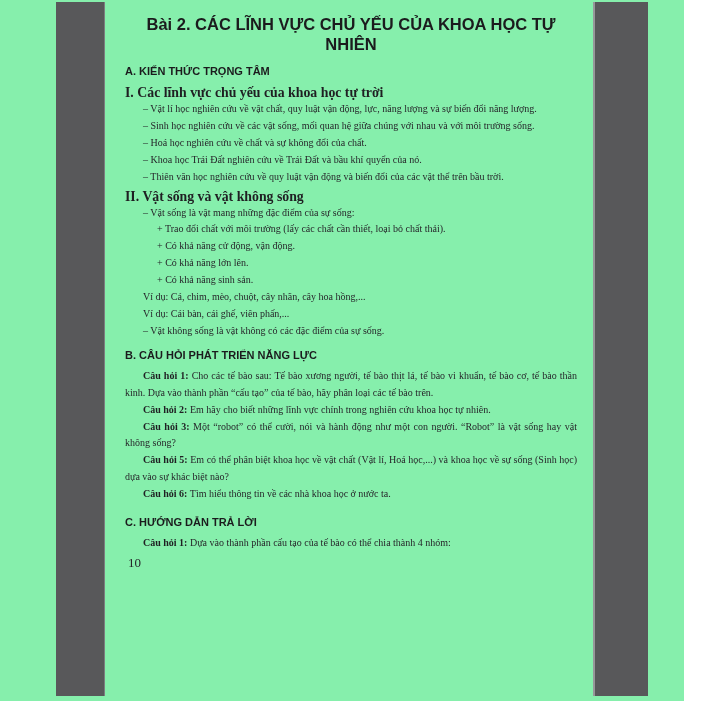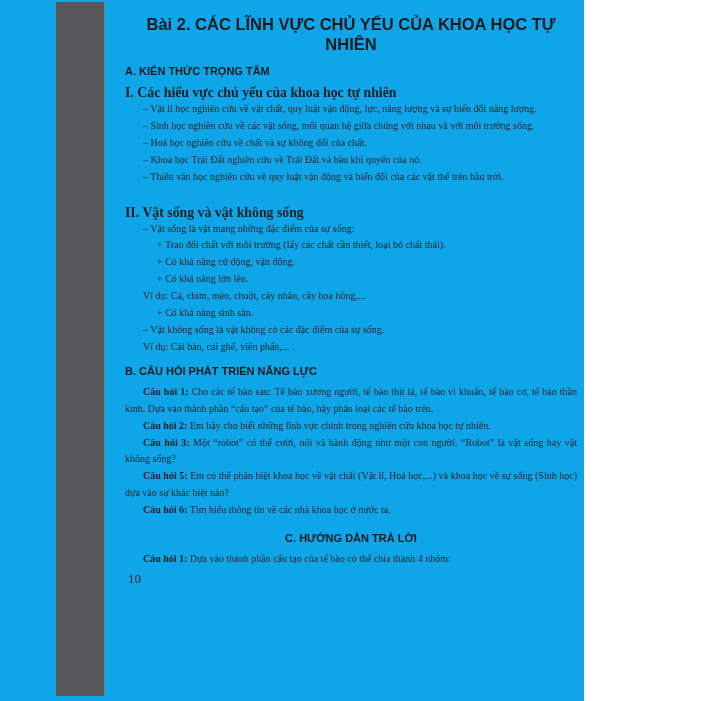--- a/index.html
+++ b/index.html
@@ -1,42 +1,42 @@
 <!DOCTYPE html>
 <html><head>
 <meta charset="utf-8">
 <style>
   html, body { margin:0; padding:0; background:#ffffff; }
   .canvas {
-    position:relative; width:584px; height:701px;
-    background:#0ea5e9; overflow:hidden;
+    position:relative; width:684px; height:701px;
+    background:#86efac; overflow:hidden;
     font-family:"Liberation Serif", serif;
     color:#26262a;
   }
   .strip { position:absolute; top:2px; height:694px; background:#58585a; }
   .strip-left  { left:56px;  width:48px; border-right:1px solid #7d7d80; }
   .strip-right { left:593px; width:53px; border-left:2px solid #97979a; }
   .content { position:absolute; left:125px; top:10px; width:452px; }
   .title {
     font-family:"Liberation Sans", sans-serif; font-weight:bold;
     font-size:16.5px; line-height:20px; text-align:center;
     color:#1b1b1d; margin:4px 0 8px 0;
   }
   .h-main {
     font-family:"Liberation Sans", sans-serif; font-weight:bold;
     font-size:11px; line-height:19px; color:#1b1b1d;
     margin:6px 0 3px 0;
   }
   .h-b { }
-  .h-c { margin-top:10px;text-align:center; }
+  .h-c { margin-top:10px; }
   .h-roman {
     font-weight:bold; font-size:13.8px; line-height:17px;
     color:#1f1f22; margin:0 0 0 0;
   }
-  .h-roman2 { margin-top:18px; }
+  .h-roman2 { margin-top:2px; }
   p.body {
     font-size:10px; line-height:16.9px; margin:0;
     text-align:justify; text-indent:18px; color:#26262a;
   }
   p.plus { padding-left:14px; }
   p.body b { color:#1f1f22; }
   .pagenum { margin-top:2px; font-size:13px; line-height:17px; text-indent:3px; }
 </style>
 </head>
 <body>
@@ -45,36 +45,36 @@
 
   <div class="strip strip-left"></div>
   <div class="strip strip-right"></div>
 
   <div class="content">
 
     <div class="title">Bài 2. CÁC LĨNH VỰC CHỦ YẾU CỦA KHOA HỌC TỰ NHIÊN</div>
 
     <div class="h-main">A. KIẾN THỨC TRỌNG TÂM</div>
 
-    <div class="h-roman">I. Các hiểu vực chủ yếu của khoa học tự nhiên</div>
+    <div class="h-roman">I. Các lĩnh vực chủ yếu của khoa học tự trời</div>
     <p class="body">– Vật lí học nghiên cứu về vật chất, quy luật vận động, lực, năng lượng và sự biến đổi năng lượng.</p>
     <p class="body">– Sinh học nghiên cứu về các vật sống, mối quan hệ giữa chúng với nhau và với môi trường sống.</p>
     <p class="body">– Hoá học nghiên cứu về chất và sự không đổi của chất.</p>
     <p class="body">– Khoa học Trái Đất nghiên cứu về Trái Đất và bầu khí quyển của nó.</p>
     <p class="body">– Thiên văn học nghiên cứu về quy luật vận động và biến đổi của các vật thể trên bầu trời.</p>
 
     <div class="h-roman h-roman2">II. Vật sống và vật không sống</div>
     <p class="body">– Vật sống là vật mang những đặc điểm của sự sống:</p>
     <p class="body plus">+ Trao đổi chất với môi trường (lấy các chất cần thiết, loại bỏ chất thải).</p>
     <p class="body plus">+ Có khả năng cử động, vận động.</p>
     <p class="body plus">+ Có khả năng lớn lên.</p>
+    <p class="body plus">+ Có khả năng sinh sản.</p>
     <p class="body">Ví dụ: Cá, chim, mèo, chuột, cây nhãn, cây hoa hồng,...</p>
-    <p class="body plus">+ Có khả năng sinh sản.</p>
+    <p class="body">Ví dụ: Cái bàn, cái ghế, viên phấn,...</p>
     <p class="body">– Vật không sống là vật không có các đặc điểm của sự sống.</p>
-    <p class="body">Ví dụ: Cái bàn, cái ghế, viên phấn,...</p>
 
     <div class="h-main h-b">B. CÂU HỎI PHÁT TRIỂN NĂNG LỰC</div>
     <p class="body"><b>Câu hỏi 1:</b> <span>Cho các tế bào sau: Tế bào xương người, tế bào thịt lá, tế bào vi khuẩn, tế bào cơ, tế bào thần kinh. Dựa vào thành phần “cấu tạo” của tế bào, hãy phân loại các tế bào trên.</span></p>
     <p class="body"><b>Câu hỏi 2:</b> <span>Em hãy cho biết những lĩnh vực chính trong nghiên cứu khoa học tự nhiên.</span></p>
     <p class="body"><b>Câu hỏi 3:</b> <span>Một “robot” có thể cười, nói và hành động như một con người. “Robot” là vật sống hay vật không sống?</span></p>
     <p class="body"><b>Câu hỏi 5:</b> <span>Em có thể phân biệt khoa học về vật chất (Vật lí, Hoá học,...) và khoa học về sự sống (Sinh học) dựa vào sự khác biệt nào?</span></p>
     <p class="body"><b>Câu hỏi 6:</b> <span>Tìm hiểu thông tin về các nhà khoa học ở nước ta.</span></p>
 
     <div class="h-main h-c">C. HƯỚNG DẪN TRẢ LỜI</div>
     <p class="body"><b>Câu hỏi 1:</b> <span>Dựa vào thành phần cấu tạo của tế bào có thể chia thành 4 nhóm:</span></p>

